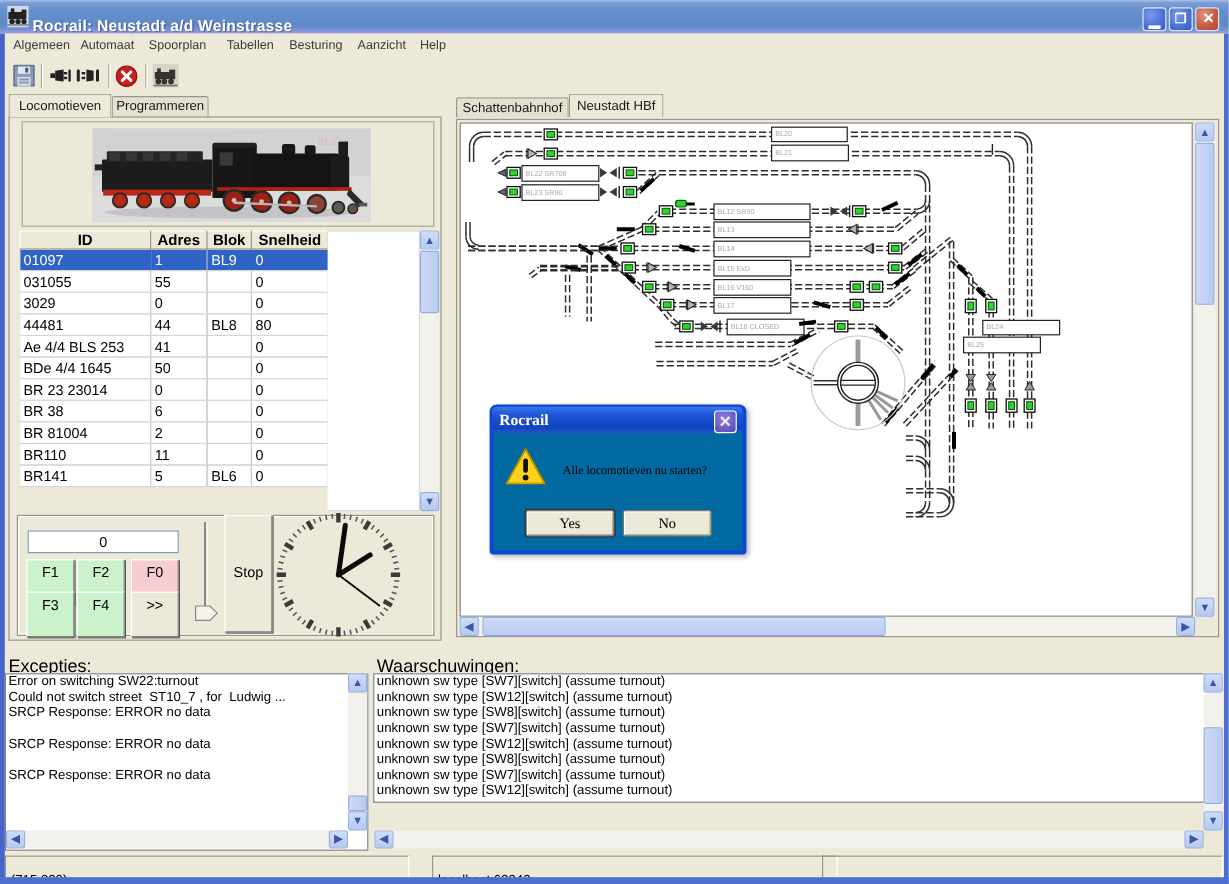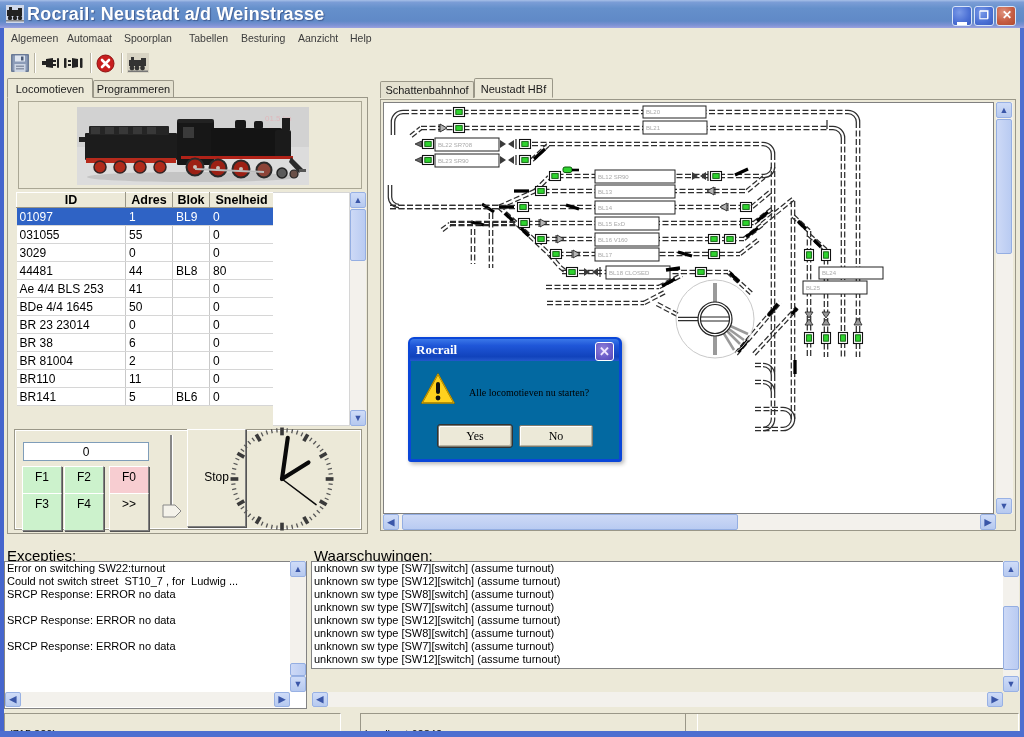--- a/index.html
+++ b/index.html
@@ -1,19 +1,19 @@
 <!DOCTYPE html>
 <html><head><meta charset="utf-8"><style>
 * { margin:0; padding:0; box-sizing:border-box; }
 body { width:1024px; height:737px; overflow:hidden; font-family:"Liberation Sans",sans-serif; background:#ece9d8; position:relative; }
 .abs { position:absolute; }
 
 #titlebar { left:0; top:0; width:1024px; height:28px;
   background:linear-gradient(180deg,#a8c0e8 0%,#7b9dd6 8%,#6590cb 30%,#6089c7 75%,#7d92d4 90%,#9ba2e0 100%); }
-#titletext { left:27px; top:4px; color:#fff; font-weight:bold; font-size:18px; letter-spacing:0.2px; text-shadow:1px 1px 1px rgba(0,0,40,0.35); }
+#titletext { left:27px; top:14px; color:#fff; font-weight:bold; font-size:13px; letter-spacing:0.2px; text-shadow:1px 1px 1px rgba(0,0,40,0.35); }
 .winbtn { top:6px; width:20px; height:20px; border-radius:3px; border:1px solid #d8e4f8; }
 #btnmin,#btnmax { background:radial-gradient(circle at 35% 30%,#7a9ae8,#4a6fd4 60%,#3a5cc0); }
 #btnclose { background:radial-gradient(circle at 35% 30%,#e0937e,#c55d43 55%,#b04a30); }
 .glyph { position:absolute; color:#fff; font-weight:bold; }
 #menubar { left:4px; top:28px; width:1016px; height:22px; background:#ece9d8; font-size:10.5px; color:#3c3c3c; }
 .mi { position:absolute; top:4px; }
 #toolbar { left:4px; top:50px; width:1016px; height:27px; background:#ece9d8; }
 .tsep { position:absolute; top:3px; width:2px; height:20px; border-left:1px solid #b8b4a2; border-right:1px solid #fff; }
 
 #lpanel { left:4px; top:77px; width:368px; height:461px; background:#ece9d8; }
@@ -32,21 +32,21 @@
 .sbtn { position:absolute; width:16px; height:16px; background:linear-gradient(180deg,#cfdcf8,#b6c9ef); border:1px solid #98b1e4; border-radius:2px; color:#3a56a8; font-size:9px; text-align:center; line-height:14px; font-weight:bold; }
 .sthumb { position:absolute; background:linear-gradient(90deg,#cdd9f6,#b9cbf2); border:1px solid #94aee2; border-radius:2px; }
 .sthumbh { position:absolute; background:linear-gradient(180deg,#cdd9f6,#b9cbf2); border:1px solid #94aee2; border-radius:2px; }
 
 #ctrl { left:7px; top:332px; width:346px; height:99px; border:1px solid #fff; outline:1px solid #9a9788; }
 #speed { left:7px; top:11px; width:126px; height:19px; background:#fff; border:1px solid #7f9db9; font-size:12px; text-align:center; line-height:18px; }
 .fbtn { position:absolute; width:40px; height:38px; border:1px solid #808080; border-top-color:#fff; border-left-color:#fff; box-shadow:1px 1px 0 #555; font-size:12px; text-align:center; line-height:20px; }
 .green { background:#ccf2cc; }
 .pink { background:#f7cdd1; }
 .gray { background:#ece9d8; }
-#stopbtn { left:171px; top:-2px; width:59px; height:98px; background:#ece9d8; border:1px solid #808080; border-top-color:#fff; border-left-color:#fff; box-shadow:1px 1px 0 #555; font-size:12px; text-align:center; line-height:95px; }
+#stopbtn { left:171px; top:-2px; width:40px; height:98px; background:#ece9d8; border:1px solid #808080; border-top-color:#fff; border-left-color:#fff; box-shadow:1px 1px 0 #555; font-size:12px; text-align:center; line-height:95px; }
 
 #rpanel { left:376px; top:77px; width:644px; height:461px; background:#ece9d8; }
 #trackwrap { left:4px; top:22px; width:636px; height:432px; border:1px solid #9a9788; background:#ece9d8; }
 #trackview { left:2px; top:2px; width:611px; height:412px; background:#fff; border:1px solid #808080; }
 
 #logs { left:4px; top:538px; width:1016px; height:174px; background:#ece9d8; }
 .logbox { position:absolute; background:#fff; border:1px solid #838383; font-size:11px; color:#000; }
 .logbox div { height:13px; line-height:13px; white-space:nowrap; padding-left:2px; }
 .loglabel { position:absolute; font-size:15px; color:#000; }
 

